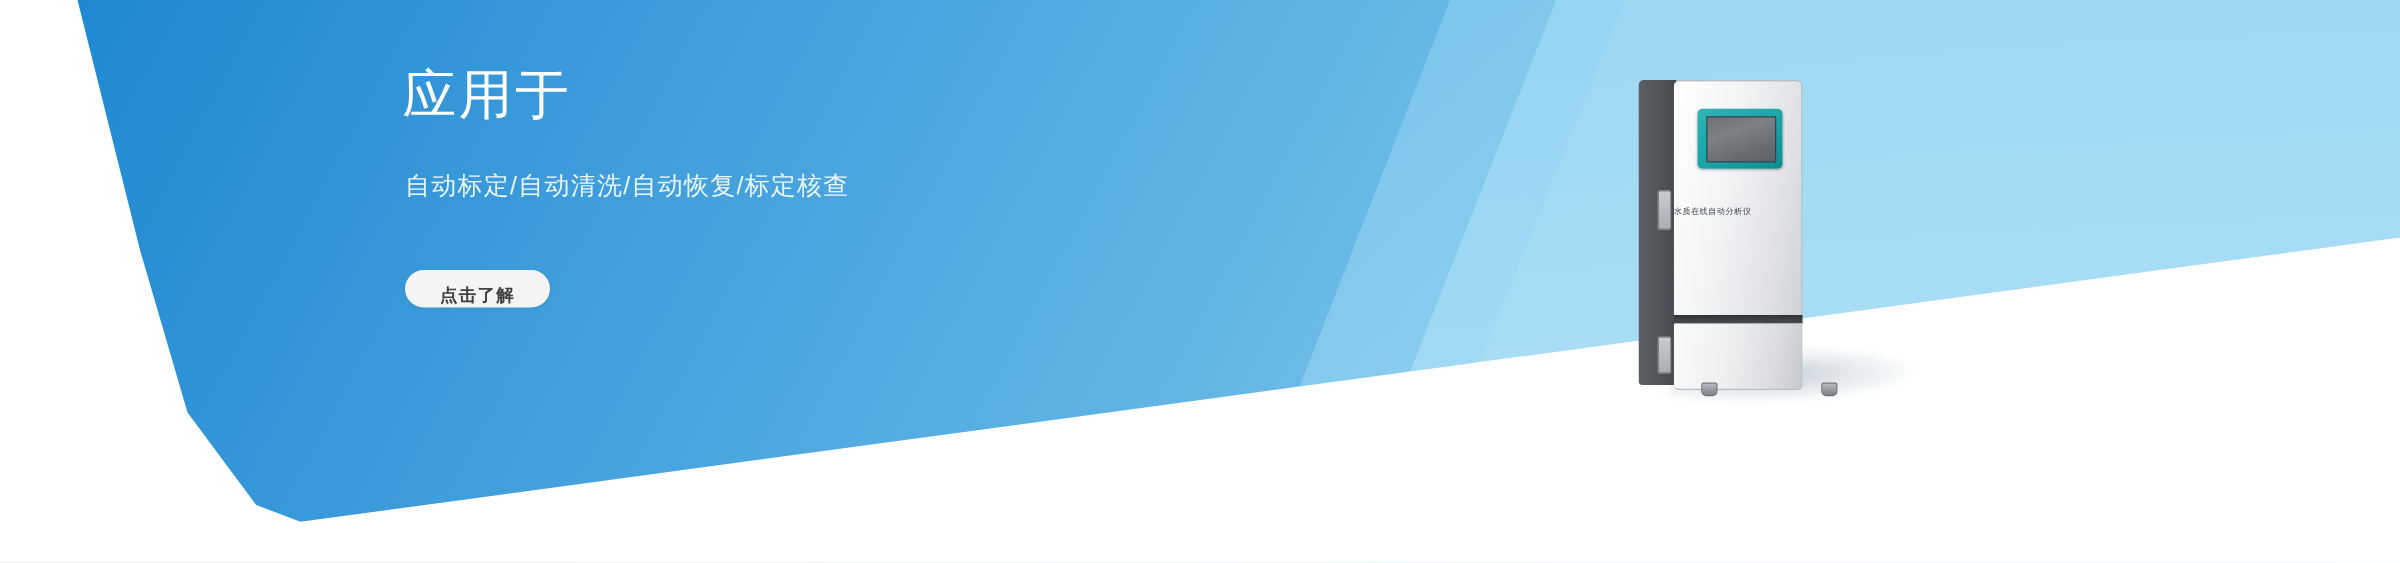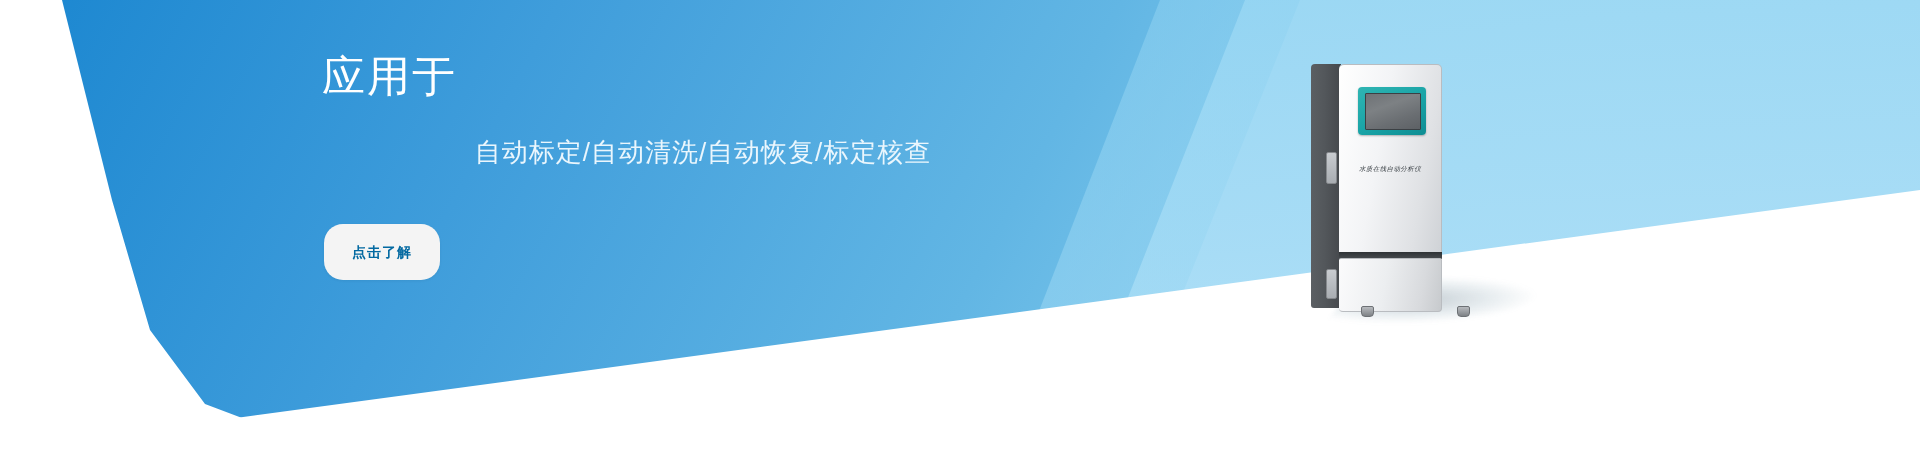--- a/index.html
+++ b/index.html
@@ -73,36 +73,35 @@
     line-height:57px;
     font-weight:400;
     letter-spacing:2px;
     margin:0;
     white-space:nowrap;
   }
   .headline .line2{display:block;}
   .subhead{
     margin:30px 0 0 2px;
     color:#eaf6fd;
-    font-size:26px;
+    font-size:20px;
     letter-spacing:1px;
     font-weight:400;
-    text-align:center;
   }
   .cta{
     display:inline-block;
     margin-top:36px;
     margin-left:2px;
     width:116px;
-    height:56px;
+    height:30px;
     line-height:38px;
     text-align:center;
     border-radius:19px;
     background:#f4f4f4;
-    color:#0369a1;
+    color:#404040;
     font-size:14px;
     letter-spacing:1px;
     font-weight:700;
     border:none;
     cursor:pointer;
     box-shadow:0 1px 3px rgba(0,0,0,.06);
   }
 
   
   .device-wrap{
@@ -168,27 +167,26 @@
     left:62px; top:31px;
     width:54px; height:35px;
     background:linear-gradient(160deg,#6e7276 0%,#7d8184 35%,#6a6e72 70%,#5d6165 100%);
     border-radius:1px;
     border:1px solid #3b4044;
   }
   .dev-label{
     position:absolute;
     left:36px; top:103px;
     width:102px;
-    text-align:center;
+    text-align:left;
     font-size:6.5px;
     color:#3c4247;
     letter-spacing:.4px;
     font-family:"DejaVu Sans",sans-serif;
     white-space:nowrap;
-    font-style:italic;
   }
   
   .dev-lower{
     position:absolute;
     left:36px; top:196px;
     width:102px; height:52px;
     background:linear-gradient(100deg,#fbfbfc 0%,#eceef0 45%,#d8dadd 80%,#c7cacd 100%);
     border:1px solid #b9bcc0;
     border-left:none;
     border-radius:2px 2px 4px 4px;

